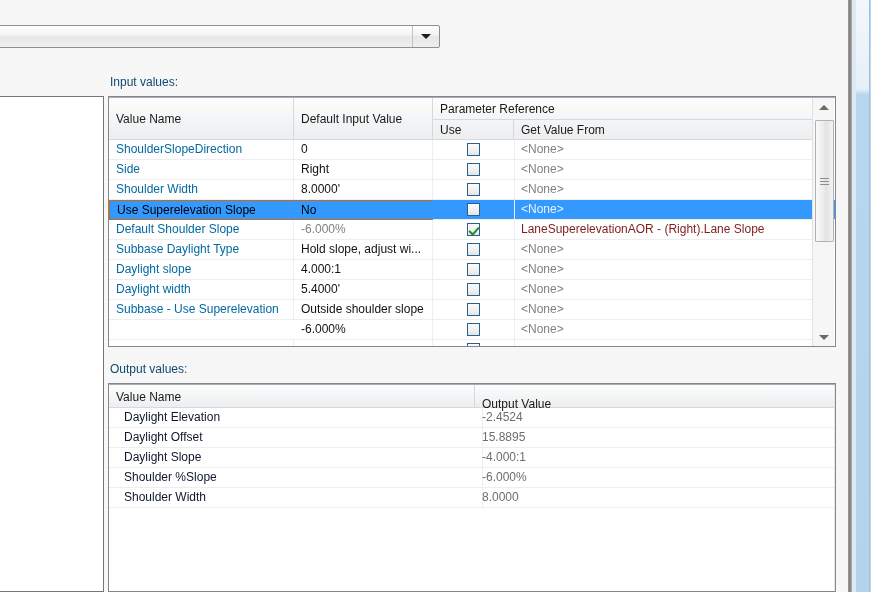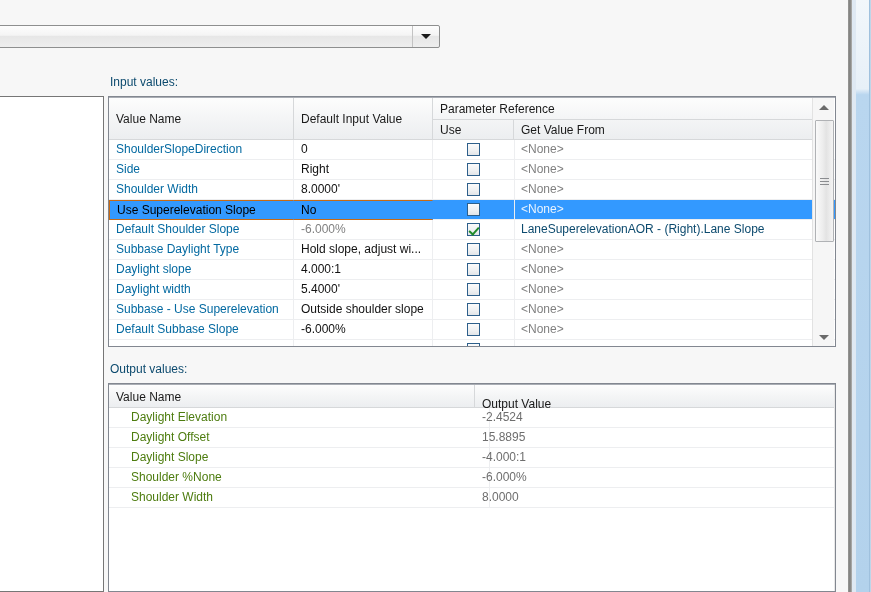--- a/index.html
+++ b/index.html
@@ -190,40 +190,40 @@
     line-height: 19px;
     font-size: 12px;
     white-space: nowrap;
     overflow: hidden;
     box-sizing: border-box;
     padding-left: 7px;
     border-right: 1px solid #edeef0;
   }
   .cell.c-name   { left: 0px;   width: 185px; color: #0369a1; }
   .cell.c-val    { left: 185px; width: 139px; color: #111111; }
-  .cell.c-src    { left: 405px; width: 299px; color: #0c4a6e; border-right: none; }
+  .cell.c-src    { left: 405px; width: 299px; color: #7f1d1d; border-right: none; }
 
   .cell.dim { color: #808080; }
   .row.selected .cell { color: #000000; border-right-color: #3399ff; }
   .row.selected .cell.dim { color: #e8f3ff; }
   .row.selected .cell.c-name {
     background: #3399ff;
     border-top: 1px solid #c86a14;
     border-bottom: 1px solid #c86a14;
     border-left: 1px solid #c86a14;
     height: 20px; line-height: 18px;
   }
   .row.selected .cell.c-val {
     border-top: 1px solid #c86a14;
     border-bottom: 1px solid #c86a14;
     height: 20px; line-height: 18px;
   }
 
   
-  .cell.o-name { left: 15px;   width: 366px; color: #4d7c0f; border-right: 1px solid #edeef0;}
+  .cell.o-name { left: 8px;   width: 366px; color: #0f172a; border-right: 1px solid #edeef0;}
   .cell.o-val  { left: 366px; width: 360px; color: #6e6e6e; border-right: none; }
 
   
   .cbwrap {
     position: absolute;
     left: 324px; top: 0;
     width: 81px; height: 19px;
     display: flex; align-items: center; justify-content: center;
     border-right: 1px solid #edeef0;
   }
@@ -392,21 +392,20 @@
         </div>
         <div class="row">
           <div class="cell c-val">Outside shoulder slope</div>
           <div class="cell c-name">Subbase - Use Superelevation</div>
           <div class="cbwrap">
             <span class="cb"></span>
           </div>
           <div class="cell c-src dim">&lt;None&gt;</div>
         </div>
         <div class="row">
-          <div class="cell c-name">Default Subbase Slope</div>
           <div class="cell c-val">-6.000%</div>
           <div class="cbwrap">
             <span class="cb"></span>
           </div>
           <div class="cell c-src dim">&lt;None&gt;</div>
         </div>
         <div class="row">
           <div class="cell c-name"></div>
           <div class="cell c-val"></div>
           <div class="cbwrap">
@@ -445,21 +444,21 @@
         </div>
         <div class="row">
           <div class="cell o-name">Daylight Offset</div>
           <div class="cell o-val">15.8895</div>
         </div>
         <div class="row">
           <div class="cell o-name">Daylight Slope</div>
           <div class="cell o-val">-4.000:1</div>
         </div>
         <div class="row">
-          <div class="cell o-name">Shoulder %None</div>
+          <div class="cell o-name">Shoulder %Slope</div>
           <div class="cell o-val">-6.000%</div>
         </div>
         <div class="row">
           <div class="cell o-name">Shoulder Width</div>
           <div class="cell o-val">8.0000</div>
         </div>
       </div>
     <div class="o-gutter"></div>
   </div>
 

